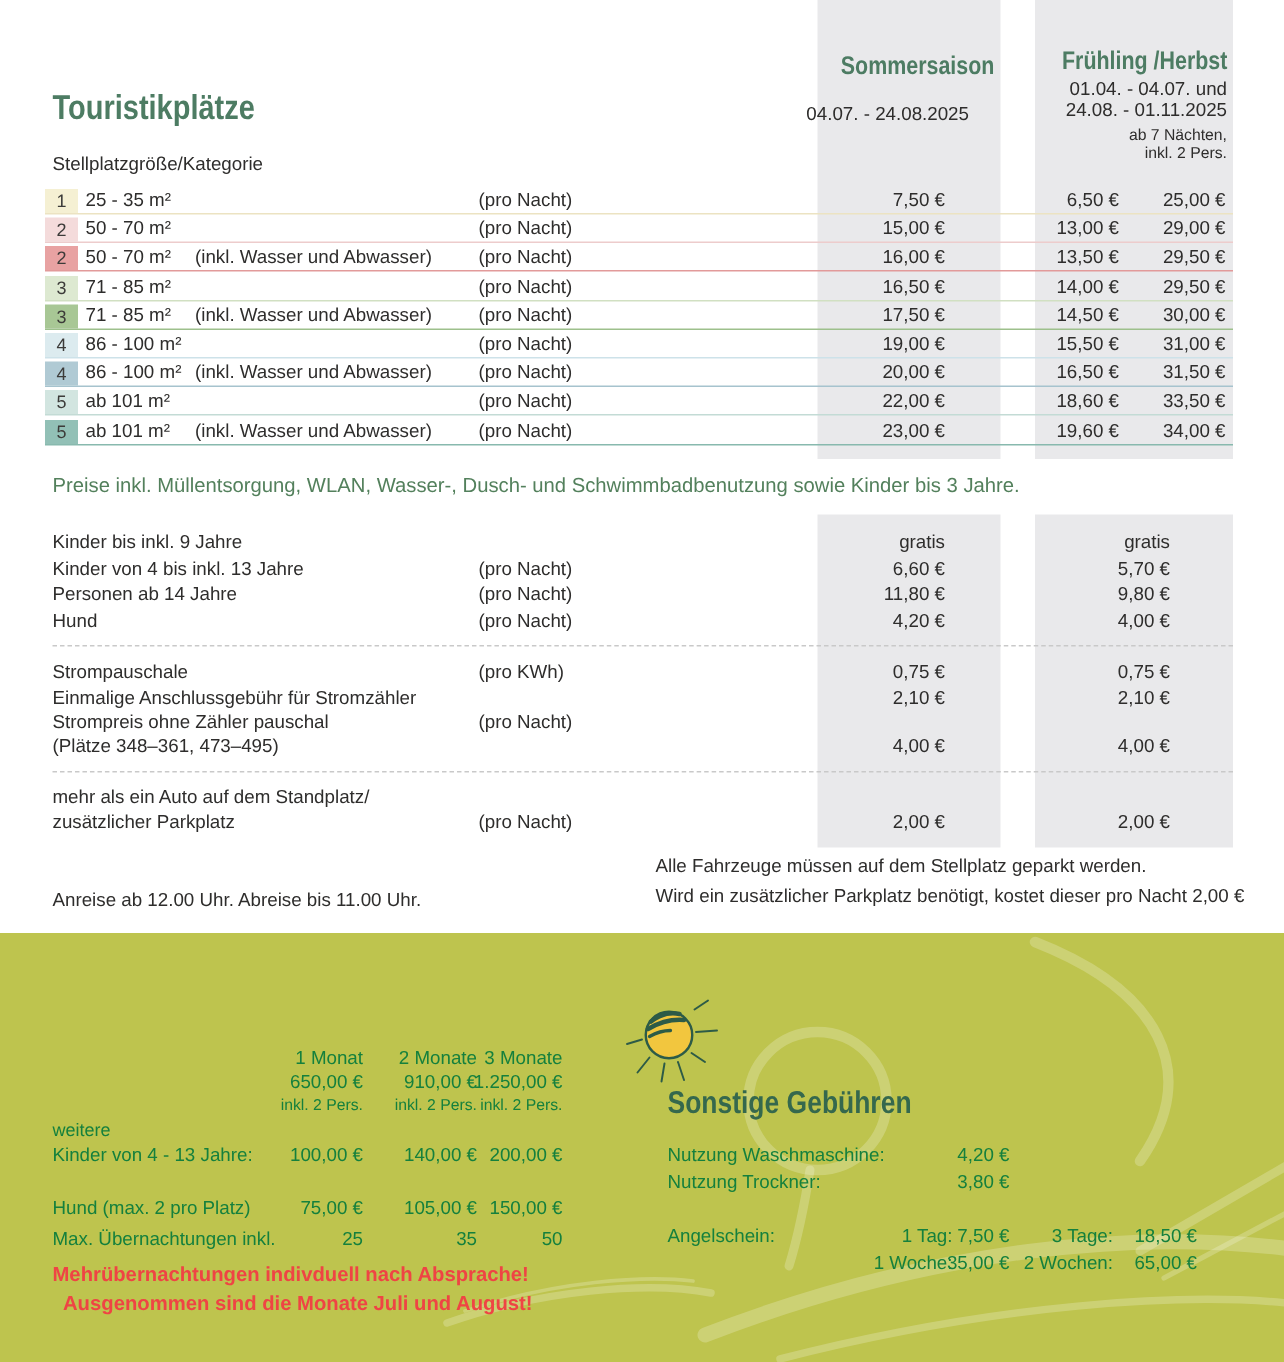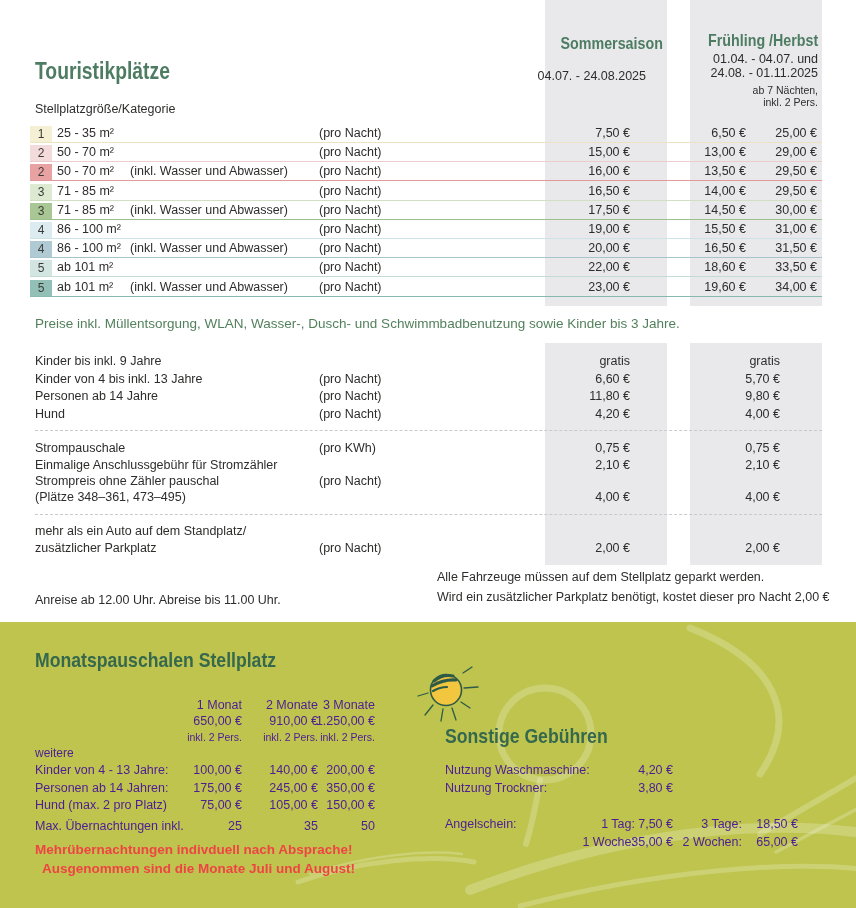--- a/index.html
+++ b/index.html
@@ -29,21 +29,21 @@
   .b-p2{position:absolute;right:76px;white-space:nowrap;}
   .dash{position:absolute;left:35px;right:34px;height:0;border-top:1px dashed #c9c9c9;}
   .note-green{color:#53805c;font-size:13.5px;white-space:nowrap;}
   .small-note{font-size:12.5px;white-space:nowrap;}
   
   .green-bg{position:absolute;left:0;top:622px;width:856px;height:286px;background:#bec44e;}
   .g-head{color:#35684d;}
   .mc1{position:absolute;right:614px;white-space:nowrap;}
   .mc2{position:absolute;right:538px;white-space:nowrap;}
   .mc3{position:absolute;right:481px;white-space:nowrap;}
-  .grow{position:absolute;left:0;right:0;height:17px;line-height:17px;color:#4c1d95;text-decoration:underline;}
+  .grow{position:absolute;left:0;right:0;height:17px;line-height:17px;color:#15803d;text-decoration:underline;}
   .g-label{position:absolute;left:35px;white-space:nowrap;}
   .incl{font-size:10.5px;}
   .fee-label{position:absolute;left:445px;white-space:nowrap;}
   .fee-val{position:absolute;right:183px;white-space:nowrap;}
   .fish-l1{position:absolute;right:221px;white-space:nowrap;}
   .fish-v1{position:absolute;right:183px;white-space:nowrap;}
   .fish-l2{position:absolute;right:114px;white-space:nowrap;}
   .fish-v2{position:absolute;right:58px;white-space:nowrap;}
   .bold-note{font-weight:bold;font-size:13.5px;color:#ef4444;white-space:nowrap;}
 </style>
@@ -241,23 +241,20 @@
         <path d="M470,268 C620,210 762,196 870,212" stroke-width="10"></path>
         <path d="M520,284 C660,248 792,238 870,248" stroke-width="5"></path>
         <path d="M760,212 L870,148" stroke-width="6"></path>
         <path d="M776,230 L870,180" stroke-width="3.5"></path>
         <path d="M298,260 C360,238 432,232 474,240" stroke-width="5"></path>
         <path d="M310,252 C370,232 430,228 462,232" stroke-width="2.5"></path>
       </g>
     </svg>
   </div>
 
-  <div class="abs" style="left:35px;top:648px;font-size:21px">
-    <span class="chead o-left g-head">Monatspauschalen Stellplatz</span>
-  </div>
 
   <div class="grow" style="top:697px">
     <span class="mc1 rtxt">1 Monat</span>
     <span class="mc2 rtxt">2 Monate</span>
     <span class="mc3 rtxt">3 Monate</span>
   </div>
   <div class="grow" style="top:713px">
     <span class="mc1 rtxt">650,00 €</span>
     <span class="mc2 rtxt">910,00 €</span>
     <span class="mc3 rtxt">1.250,00 €</span>
@@ -268,26 +265,20 @@
     <span class="mc3 rtxt">inkl. 2 Pers.</span>
   </div>
   <div class="grow" style="top:745px;font-size:12px">
     <span class="g-label">weitere</span>
   </div>
   <div class="grow" style="top:762px">
     <span class="g-label">Kinder von 4 - 13 Jahre:</span>
     <span class="mc1 rtxt">100,00 €</span>
     <span class="mc2 rtxt">140,00 €</span>
     <span class="mc3 rtxt">200,00 €</span>
-  </div>
-  <div class="grow" style="top:780px">
-    <span class="g-label">Personen ab 14 Jahren:</span>
-    <span class="mc1 rtxt">175,00 €</span>
-    <span class="mc2 rtxt">245,00 €</span>
-    <span class="mc3 rtxt">350,00 €</span>
   </div>
   <div class="grow" style="top:797px">
     <span class="g-label">Hund (max. 2 pro Platz)</span>
     <span class="mc1 rtxt">75,00 €</span>
     <span class="mc2 rtxt">105,00 €</span>
     <span class="mc3 rtxt">150,00 €</span>
   </div>
   <div class="grow" style="top:818px">
     <span class="g-label">Max. Übernachtungen inkl.</span>
     <span class="mc1 rtxt">25</span>

